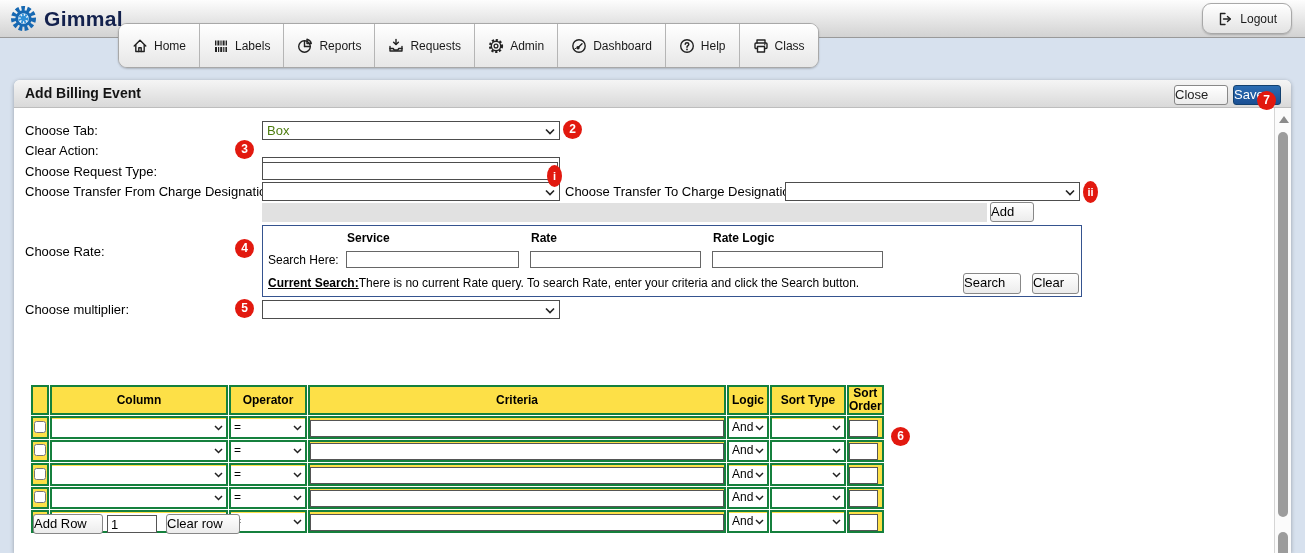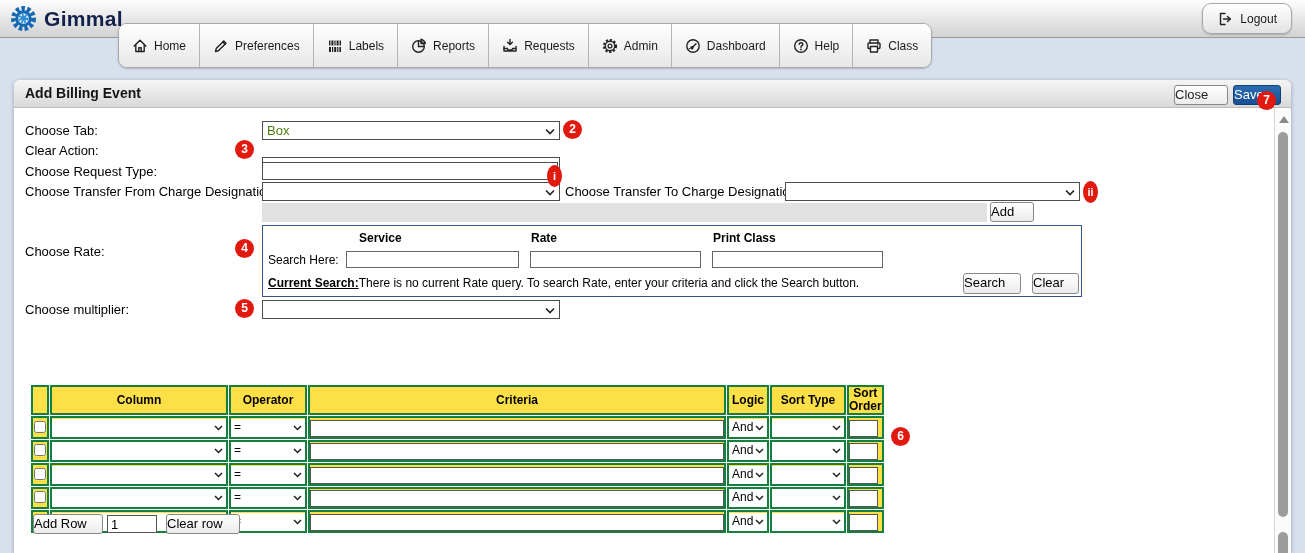--- a/index.html
+++ b/index.html
@@ -111,27 +111,20 @@
   <div class="nav-group">
     <div class="nav-btn">
       <svg class="icon16 stroke" viewBox="0 0 16 16">
         <path d="M2.2 8 L8 2.2 L13.8 8"></path>
           <path d="M3.8 7 V13.5 H12.2 V7"></path>
           <path d="M6.8 13.5 V9.7 H9.2 V13.5"></path>
       </svg>
       <span class="lbl">Home</span>
     </div>
     <div class="nav-btn">
-      <svg class="icon16 stroke" viewBox="0 0 16 16">
-        <path d="M2.5 13.5 L3.2 10.6 L10.8 3 L13 5.2 L5.4 12.8 Z"></path>
-          <path d="M9.8 4 L12 6.2"></path>
-      </svg>
-      <span class="lbl">Preferences</span>
-    </div>
-    <div class="nav-btn">
       <svg class="icon16" viewBox="0 0 16 16" fill="#222">
         <rect x="2" y="2.5" width="1.4" height="5"></rect>
           <rect x="4.4" y="2.5" width="2" height="5"></rect>
         <rect x="7.4" y="2.5" width="1.2" height="5"></rect>
           <rect x="9.6" y="2.5" width="2" height="5"></rect>
         <rect x="12.6" y="2.5" width="1.4" height="5"></rect>
         <rect x="2" y="9" width="2" height="5"></rect>
           <rect x="5" y="9" width="1.2" height="5"></rect>
         <rect x="7.2" y="9" width="2" height="5"></rect>
           <rect x="10.2" y="9" width="1.2" height="5"></rect>
@@ -249,23 +242,23 @@
       </svg>
   </div>
   <div class="badge oval" style="left:1069px; top:101px;">ii</div>
 
   <div class="graybar"></div>
   <div class="btn btn-add">Add</div>
 
   <span class="flabel" style="left:11px; top:164px;">Choose Rate:</span>
   <div class="badge" style="left:221px; top:159px;">4</div>
   <div class="rate-box">
-    <span class="rate-col-h" style="left:96px;text-align:center;">Service</span>
+    <span class="rate-col-h" style="left:84px;text-align:center;">Service</span>
     <span class="rate-col-h" style="left:268px;">Rate</span>
-    <span class="rate-col-h" style="left:450px;">Print Class</span>
+    <span class="rate-col-h" style="left:450px;">Rate Logic</span>
     <span class="flabel" style="left:5px; top:27px; font-size:12px;">Search Here:</span>
     <input class="rate-input" style="left: 83px; width: 173px;">
     <input class="rate-input" style="left: 267px; width: 171px;">
     <input class="rate-input" style="left: 449px; width: 171px;">
     <div class="rate-cs">
       <b>Current Search:</b><span>There is no current Rate query. To search Rate, enter your criteria and click the Search button.</span>
     </div>
     <div class="btn btn-search">Search</div>
     <div class="btn btn-clear">Clear</div>
   </div>

